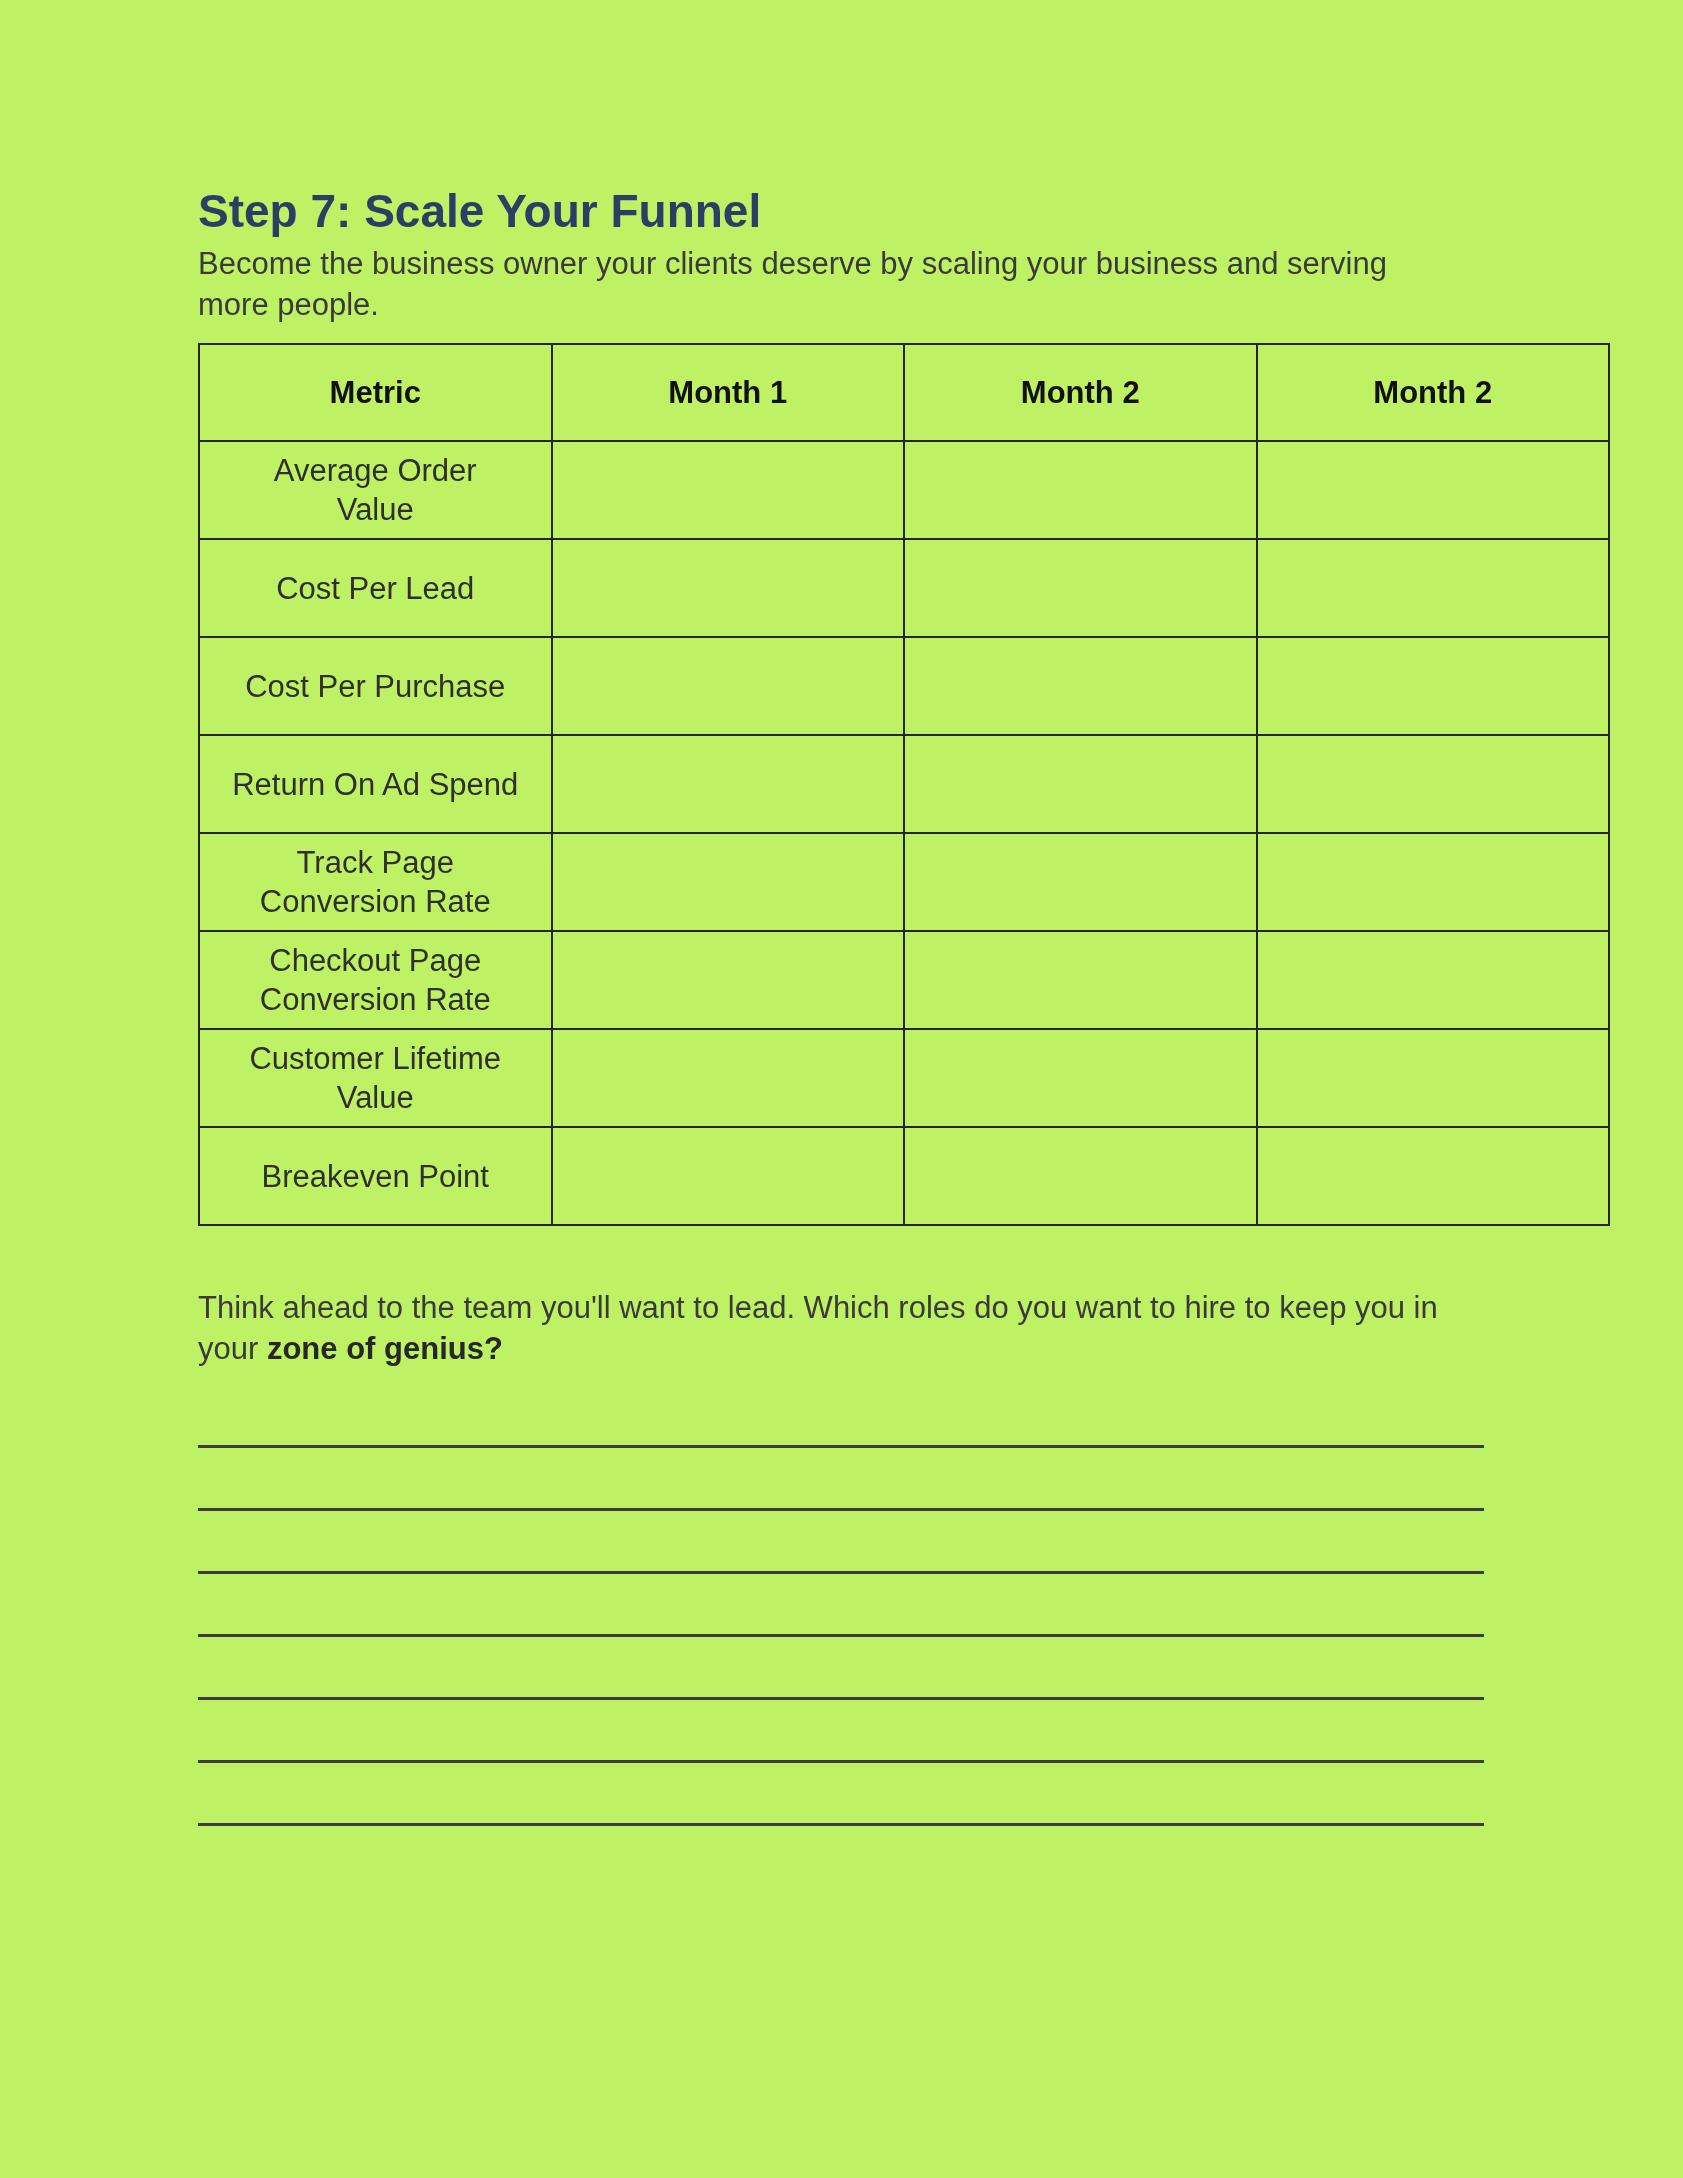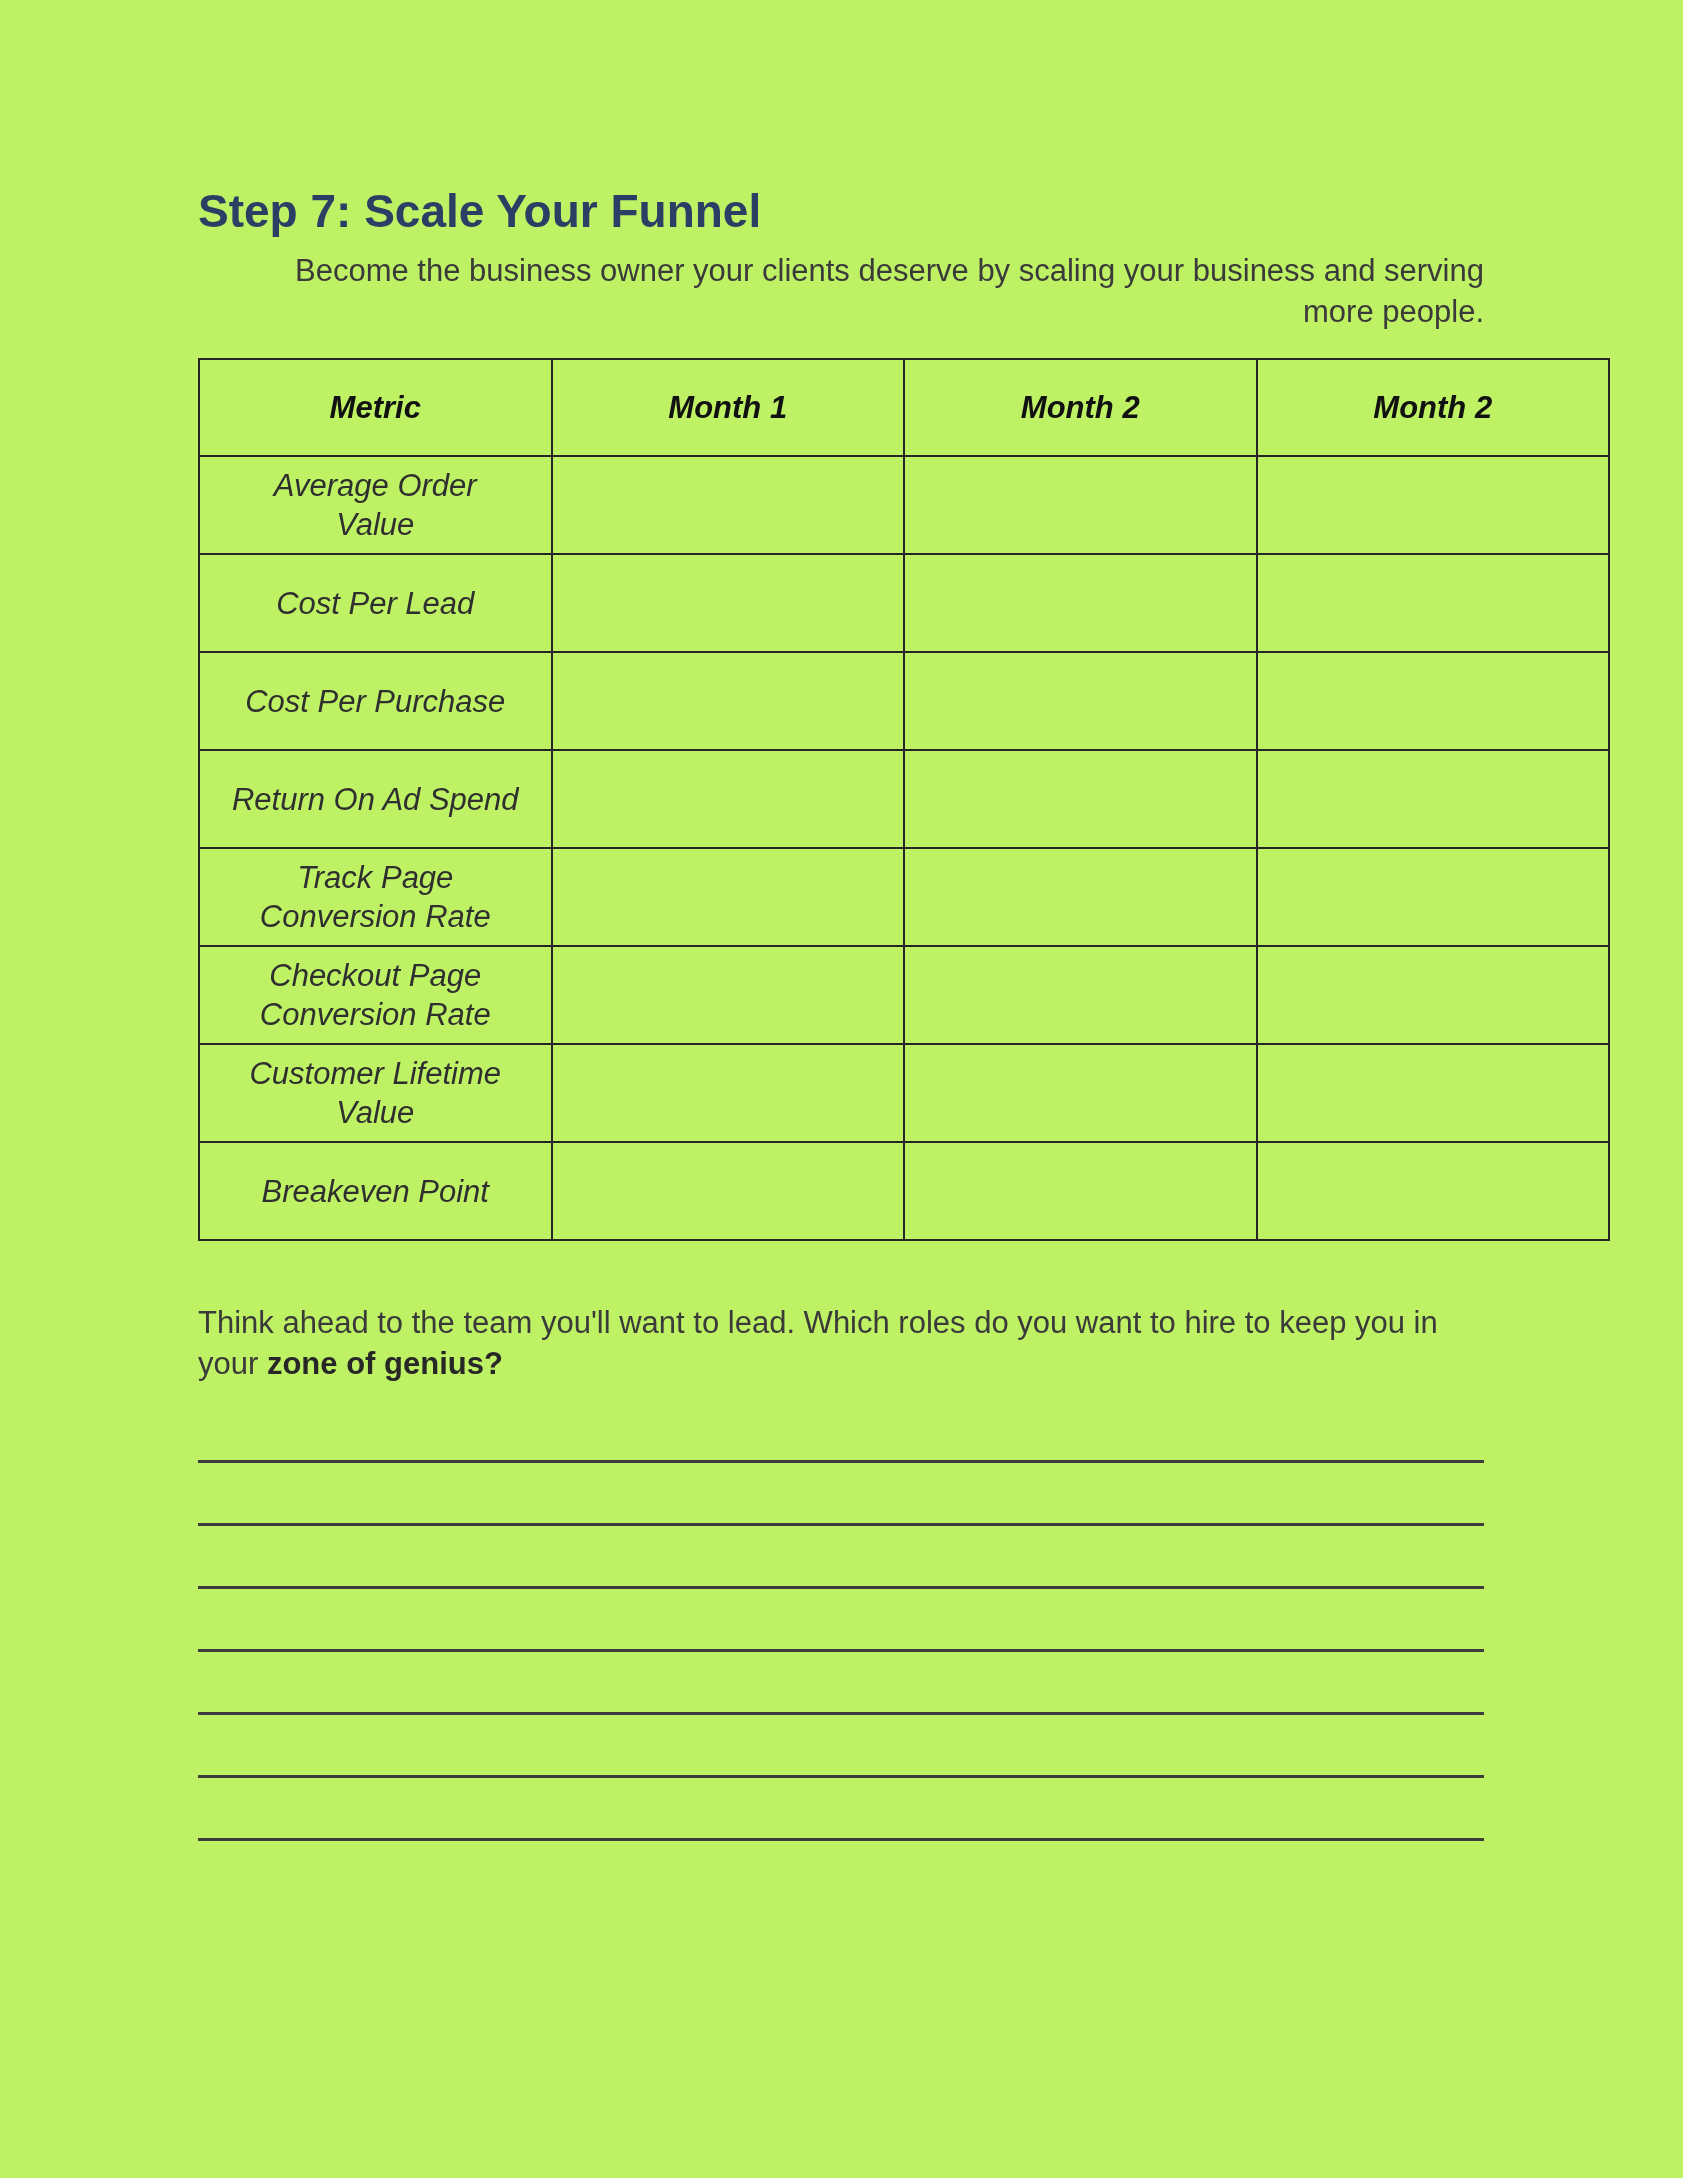--- a/index.html
+++ b/index.html
@@ -24,32 +24,31 @@
     color: #2b3f65;
     letter-spacing: 0px;
   }
   .para {
     margin: 0;
     font-size: 31px;
     line-height: 41px;
     color: #3a3a3a;
     font-weight: 400;
   }
-  .intro { margin-top: 12px; text-align: right; }
+  .intro { margin-top: 5px; }
   .subtitle { margin-top: 19px; }
   .para .line { display: block; }
   .question { margin-top: 61px; }
   .question b { font-weight: 700; color: #272727; margin-top: 32px; }
 
   table.metrics {
     border-collapse: collapse;
     table-layout: fixed;
     width: 1412px;
-    margin-top: 26px;
-    font-style: italic;
+    margin-top: 18px;
   }
   table.metrics th, table.metrics td {
     border: 2px solid #262626;
     text-align: center;
     vertical-align: middle;
     padding: 0 6px;
     overflow: hidden;
   }
   table.metrics th {
     height: 95px;

